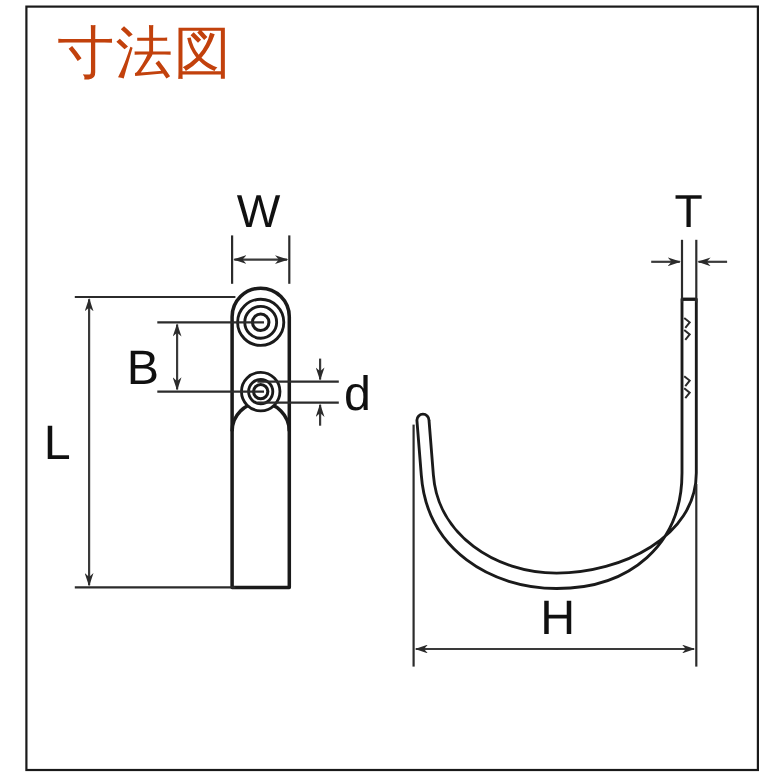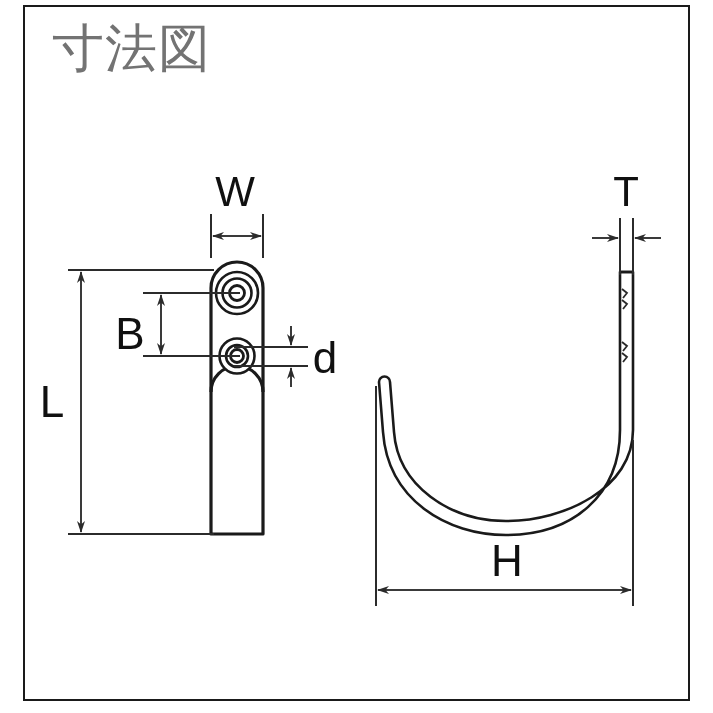--- a/index.html
+++ b/index.html
@@ -27,21 +27,21 @@
     border: 2px solid #1a1a1a;
     box-sizing: border-box;
     background: #ffffff;
   }
   #title {
     position: absolute;
     left: 52px;
     top: 22px;
     font-size: 52px;
     line-height: 1;
-    color: #737373;
+    color: #c2410c;
     font-family: "DejaVu Sans", sans-serif;
     letter-spacing: 1px;
     white-space: nowrap;
   }
   svg#drawing {
     position: absolute;
     left: 0;
     top: 0;
     width: 713px;
     height: 713px;

